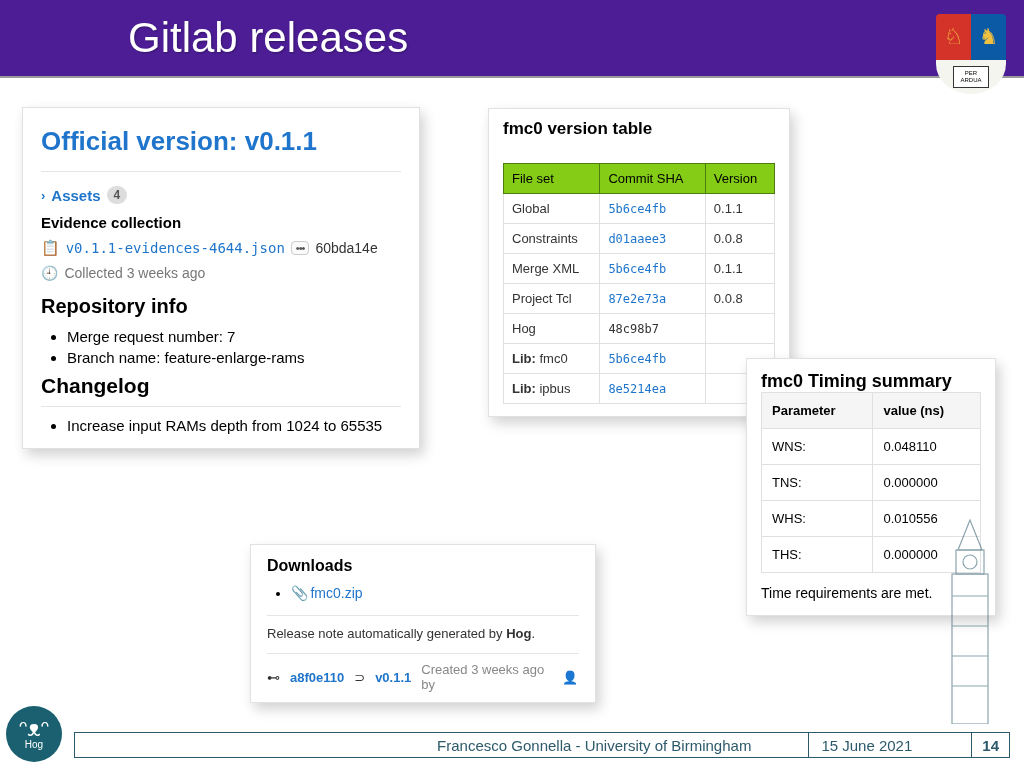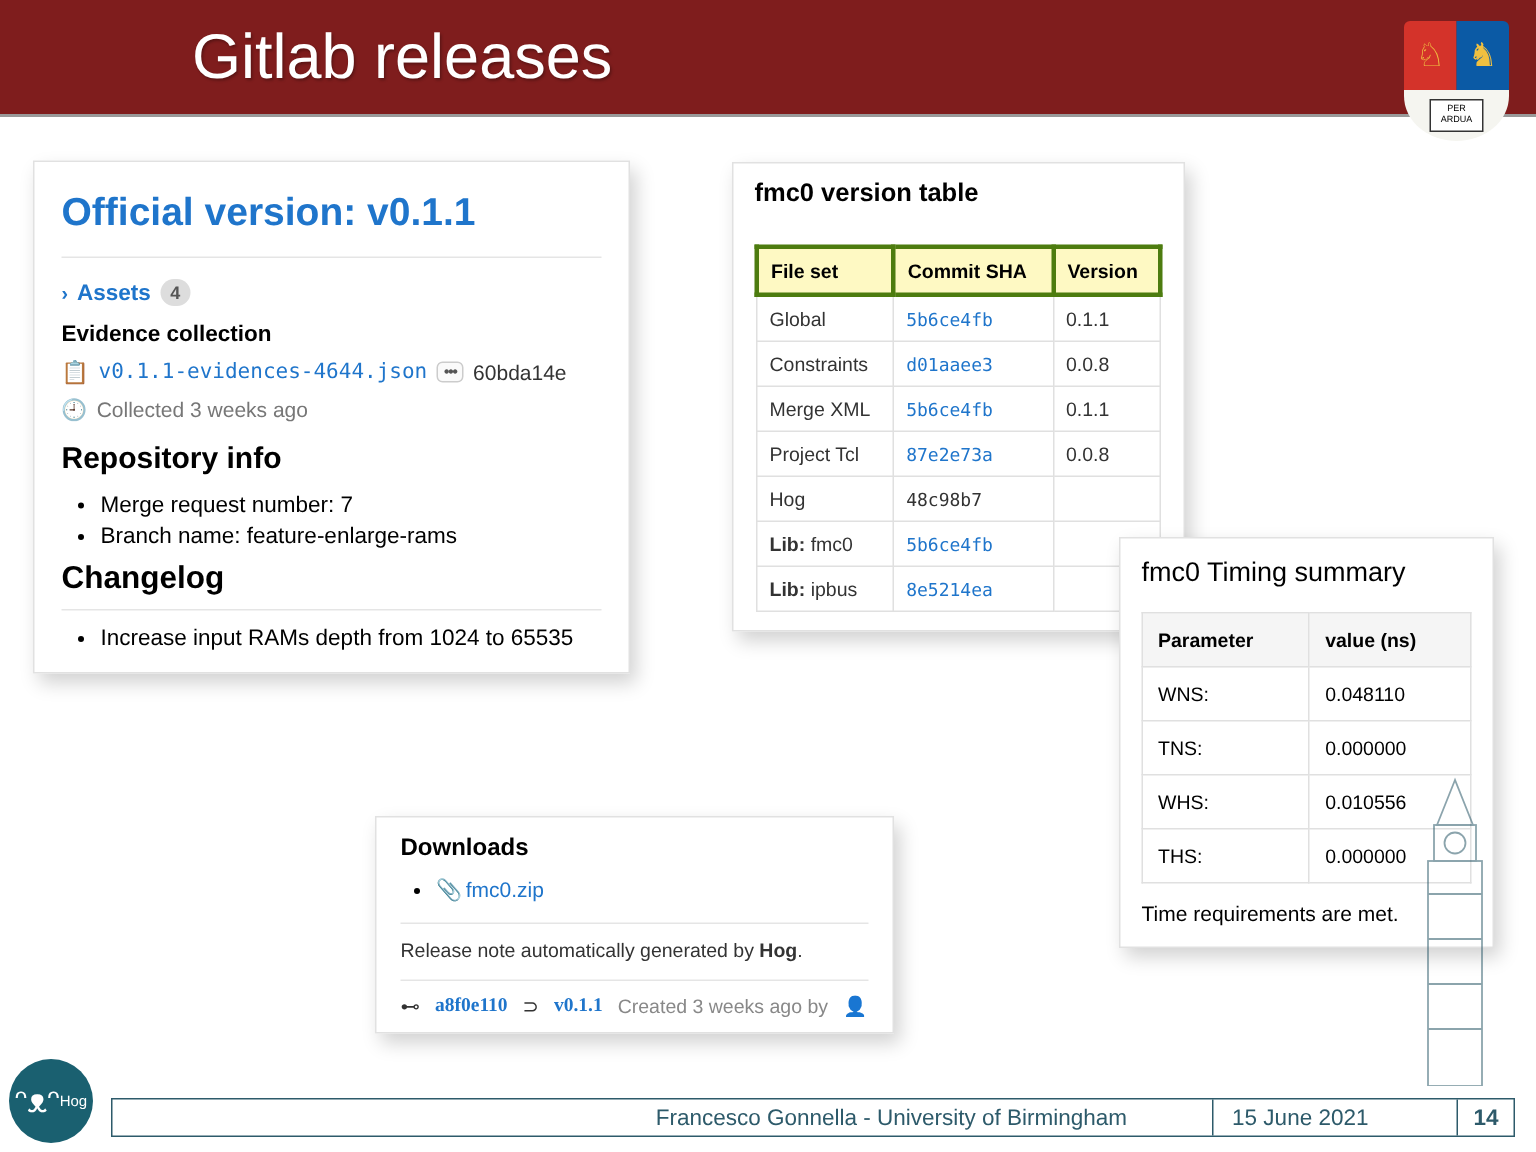--- a/index.html
+++ b/index.html
@@ -1,17 +1,17 @@
 <!DOCTYPE html>
 <html><head>
 <meta charset="utf-8">
 <style>
 * { margin: 0; padding: 0; box-sizing: border-box; }
 body { width: 1024px; height: 768px; font-family: -apple-system, BlinkMacSystemFont, "Segoe UI", sans-serif; background: #fff; position: relative; overflow: hidden; }
-.header-bar { background: #7f1d1d; height: 78px; width: 100%; position: relative; border-bottom: 2px solid #999; text-decoration: underline; }
+.header-bar { background: #4c1d95; height: 78px; width: 100%; position: relative; border-bottom: 2px solid #999; text-decoration: underline; }
 .slide-title { font-size: 42px; font-weight: 300; color: #fff; position: absolute; left: 128px; top: 14px; text-shadow: 1px 1px 2px rgba(0,0,0,0.3); }
 .crest { position: absolute; right: 18px; top: 14px; width: 70px; height: 80px; }
 .crest-top { width: 70px; height: 46px; display: flex; }
 .crest-top-left { width: 35px; height: 46px; background: #d4332a; border-top-left-radius: 4px; display:flex; align-items:center; justify-content:center; color:#f0c040; font-size:22px; }
 .crest-top-right { width: 35px; height: 46px; background: #0b5aa5; border-top-right-radius: 4px; display:flex; align-items:center; justify-content:center; color:#f0c040; font-size:22px; }
 .crest-bottom { width: 70px; height: 34px; background: #f5f5f0; border-bottom-left-radius: 35px 30px; border-bottom-right-radius: 35px 30px; display:flex; align-items:center; justify-content:center; }
 .crest-bottom-inner { width: 36px; height: 22px; background:#fff; border:1px solid #333; font-size:6px; text-align:center; line-height:7px; padding-top:3px; }
 .panel { position: absolute; background: #fff; border: 1px solid #e1e1e1; box-shadow: 4px 6px 12px rgba(0,0,0,0.18); }
 .release-panel { left: 22px; top: 107px; width: 398px; padding: 18px 18px 14px 18px; }
 .release-title { color: #1f75cb; font-size: 26px; font-weight: 700; margin-bottom: 14px; }
@@ -35,40 +35,40 @@
 .changelog-list { margin-left: 26px; font-size: 15px; }
 .downloads-panel { left: 250px; top: 544px; width: 346px; padding: 12px 16px 10px 16px; }
 .downloads-h { font-size: 16px; font-weight: 700; margin-bottom: 10px; }
 .downloads-list { margin-left: 24px; font-size: 14px; margin-bottom: 14px; }
 .downloads-list a { color: #1f75cb; text-decoration: none; }
 .clip-icon { color: #888; margin-right: 2px; }
 .downloads-hr { border:none; border-top:1px solid #e5e5e5; margin-bottom:10px; }
 .downloads-note { font-size: 13px; color: #333; margin-bottom: 12px; }
 .downloads-note b { font-weight:700; }
 .downloads-meta { border-top:1px solid #e5e5e5; padding-top:8px; display:flex; align-items:center; gap:10px; font-size:13px; color:#333; }
-.meta-link { color:#1f75cb; font-weight:600;font-family:Liberation Serif, serif; }
+.meta-link { color:#1f75cb; font-weight:600; }
 .meta-grey { color:#888; }
 .table-panel { left: 488px; top: 108px; width: 302px; padding: 10px 14px 12px 14px; }
 .table-title { font-size: 17px; font-weight: 700; margin-bottom: 24px; }
 table.ver-table { width: 100%; border-collapse: collapse; font-size: 13px; }
-table.ver-table th { background: #fef9c3; text-align: left; padding: 7px 8px; border: 3px solid #4d7c0f; font-weight:700; }
+table.ver-table th { background: #84cc16; text-align: left; padding: 7px 8px; border: 1px solid #4d7c0f; font-weight:400; }
 table.ver-table td { padding: 7px 8px; border: 1px solid #e0e0e0; color: #333; }
 table.ver-table td.sha { color: #1f75cb; font-family: "SF Mono", Monaco, Consolas, monospace; font-size:12px; }
 table.ver-table td.sha-dark { color: #333; font-family: "SF Mono", Monaco, Consolas, monospace; font-size:12px; }
 .timing-panel { left: 746px; top: 358px; width: 250px; padding: 12px 14px 14px 14px; }
-.timing-title { font-size: 18px; font-weight: 400; margin-bottom: 16px; }
+.timing-title { font-size: 18px; font-weight: 700; margin-bottom: 0; }
 table.timing-table { width: 100%; border-collapse: collapse; font-size: 13px; }
 table.timing-table th { background: #f5f5f5; text-align:left; padding:10px 10px; border:1px solid #e0e0e0; font-weight:700; }
 table.timing-table td { padding: 10px 10px; border:1px solid #e0e0e0; }
 .timing-note { margin-top: 12px; font-size: 14px; }
 .footer { position: absolute; bottom: 10px; left: 74px; right: 14px; height: 26px; border: 1px solid #2d5a6a; display: flex; align-items:center; font-size: 15px; color: #2d5a6a; gap: 47px; }
 .footer-author { flex: 1; text-align: right; padding-right: 10px; }
 .footer-date { border-left: 1px solid #2d5a6a; padding: 0 12px; height:100%; display:flex; align-items:center; }
 .footer-page { border-left: 1px solid #2d5a6a; padding: 0 10px; font-weight:600; height:100%; display:flex; align-items:center; }
-.hog-logo { position: absolute; left: 6px; bottom: 6px; width: 56px; height: 56px; border-radius: 50%; background: #1a6070; display:flex; flex-direction:row; align-items:center; justify-content:center; color:#fff; font-size:10px; }
+.hog-logo { position: absolute; left: 6px; bottom: 6px; width: 56px; height: 56px; border-radius: 50%; background: #1a6070; display:flex; flex-direction:column; align-items:center; justify-content:center; color:#fff; font-size:10px; }
 .hog-logo .face { font-size: 22px; line-height:20px; }
 .tower { position: absolute; right: 12px; bottom: 44px; width: 84px; height: 208px; opacity: 0.55; }
 .tower svg { width:100%; height:100%; }
 </style>
 </head>
 <body>
 
 <div class="header-bar">
   <div class="slide-title">Gitlab releases</div>
   <div class="crest">

